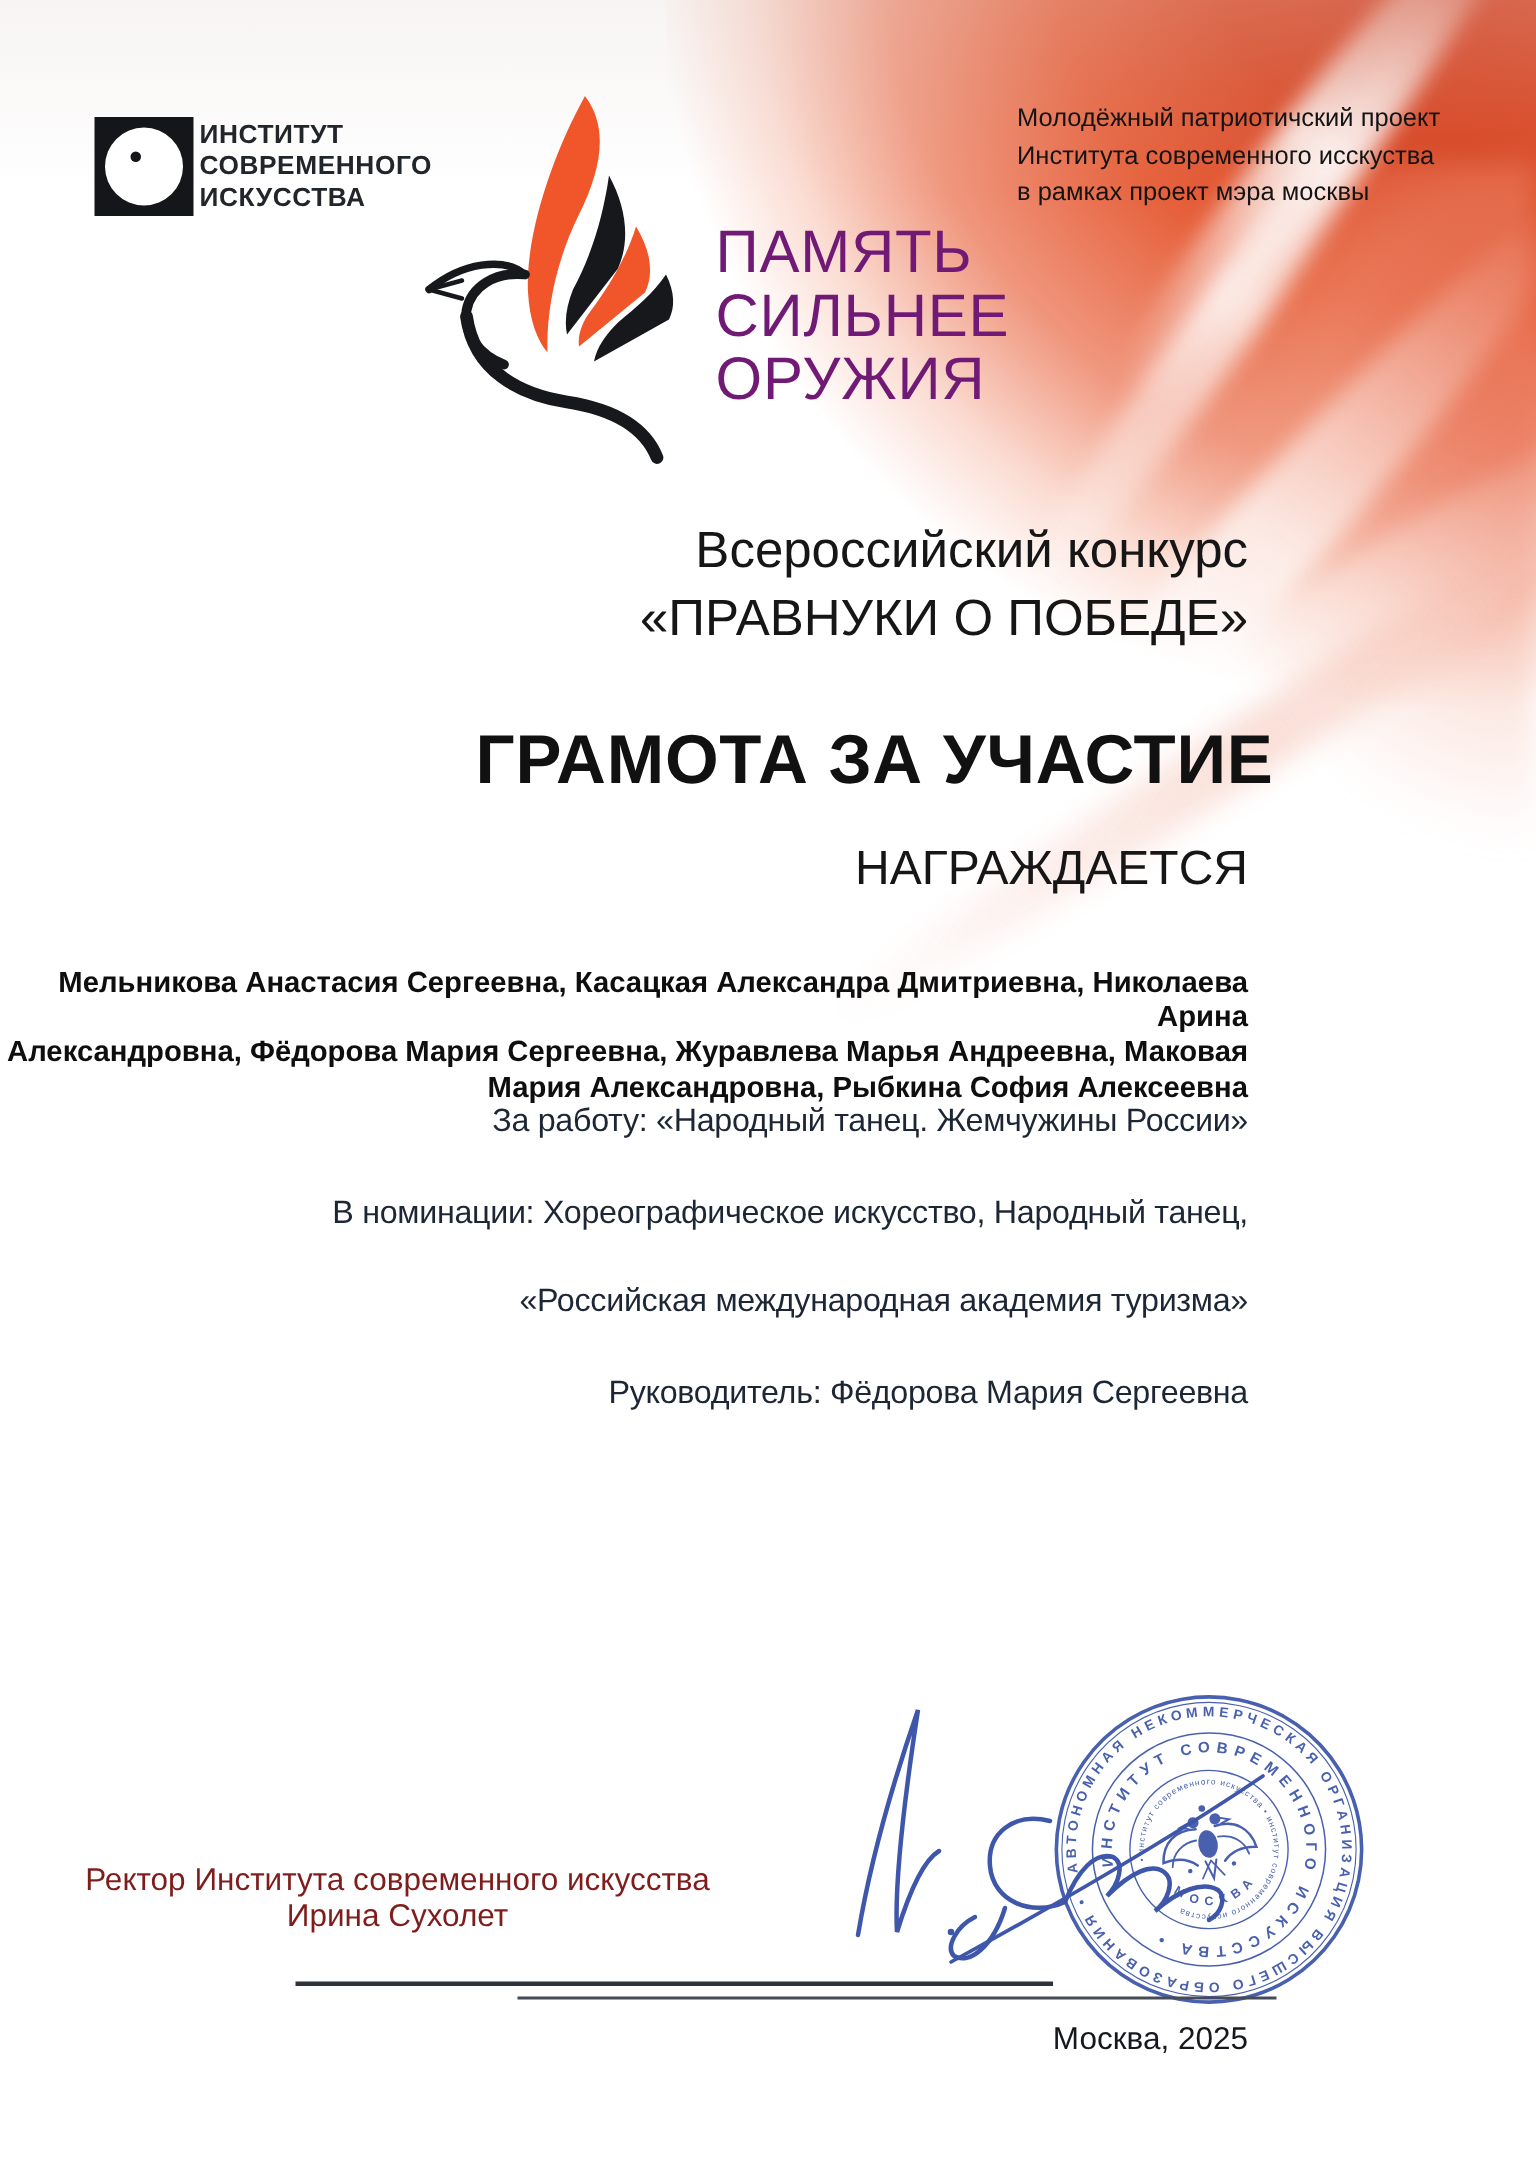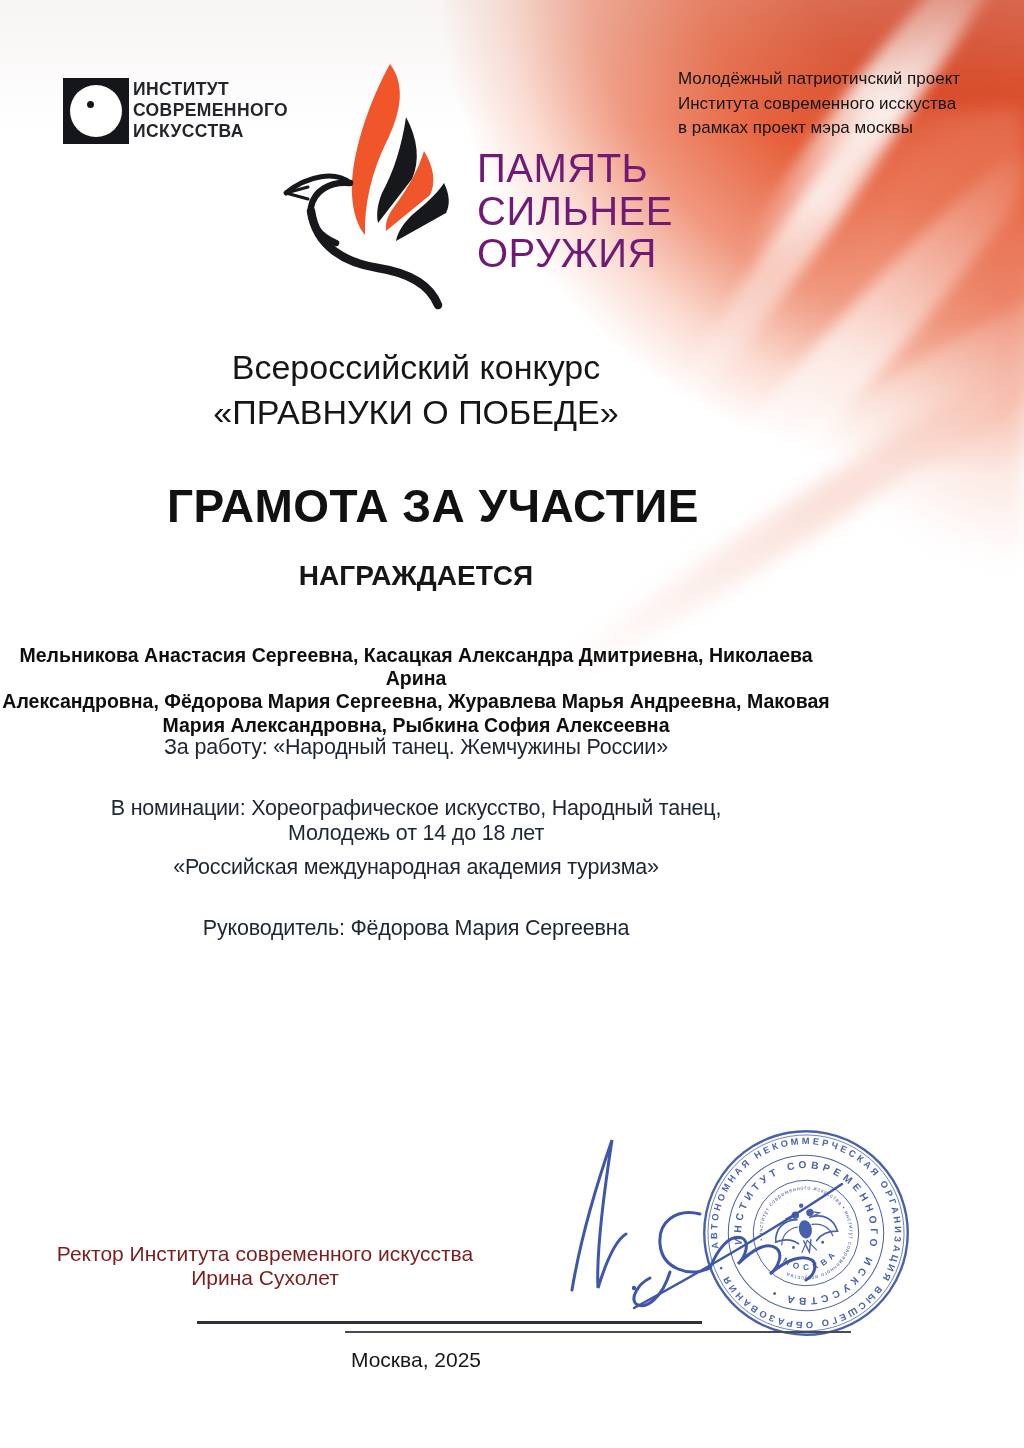--- a/index.html
+++ b/index.html
@@ -39,24 +39,24 @@
     line-height:21px;color:#22262b;}
 
   
   #project-note{left:678px;top:67px;width:330px;font-size:17px;line-height:24.5px;color:#141414;}
 
   
   #brand-title{left:477px;top:147px;font-size:40px;line-height:42.5px;font-weight:normal;
     letter-spacing:.5px;color:#701a75;}
 
   
-  .center{left:0;width:832px;text-align:center;}
+  .center{left:0;width:832px;text-align:right;}
   #contest{top:345px;font-size:34px;line-height:45px;font-weight:400;color:#161616;}
   #award-title{top:479px;font-size:46px;font-weight:bold;letter-spacing:.5px;color:#111111;margin-left:17px;}
-  #awarded-label{top:560px;font-size:28px;font-weight:700;color:#161616;}
+  #awarded-label{top:560px;font-size:32px;font-weight:400;color:#161616;}
   #recipients{top:644px;font-size:19.5px;line-height:23.2px;font-weight:bold;color:#0e0e0e;}
   .navy{color:#1d2634;}
   #work-line{top:735px;font-size:21.5px;letter-spacing:-.2px;}
   #nomination{top:796px;font-size:21.5px;line-height:24.5px;letter-spacing:-.2px;}
   #organization{top:855px;font-size:21.5px;line-height:24.5px;letter-spacing:-.2px;}
   #supervisor{top:916px;font-size:21.5px;letter-spacing:-.2px;}
 
   
   #signer{left:0px;top:1242px;width:530px;text-align:center;font-size:21px;line-height:23.5px;color:#7f1d1d;}
   #sig-line-1{left:197px;top:1321px;width:505px;height:2.6px;background:#2e323c;}
@@ -129,21 +129,20 @@
 <div class="abs center" id="recipients">
   <div>Мельникова Анастасия Сергеевна, Касацкая Александра Дмитриевна, Николаева Арина</div>
   <div>Александровна, Фёдорова Мария Сергеевна, Журавлева Марья Андреевна, Маковая</div>
   <div>Мария Александровна, Рыбкина София Алексеевна</div>
 </div>
 
 <div class="abs center navy" id="work-line">За работу: «Народный танец. Жемчужины России»</div>
 
 <div class="abs center navy" id="nomination">
   <div>В номинации: Хореографическое искусство, Народный танец,</div>
-  <div>Молодежь от 14 до 18 лет</div>
 </div>
 
 <div class="abs center navy" id="organization">
   <div>«Российская международная академия туризма»</div>
 </div>
 
 <div class="abs center navy" id="supervisor">Руководитель: Фёдорова Мария Сергеевна</div>
 
 <div class="abs" id="signer">
   <div>Ректор Института современного искусства</div>

